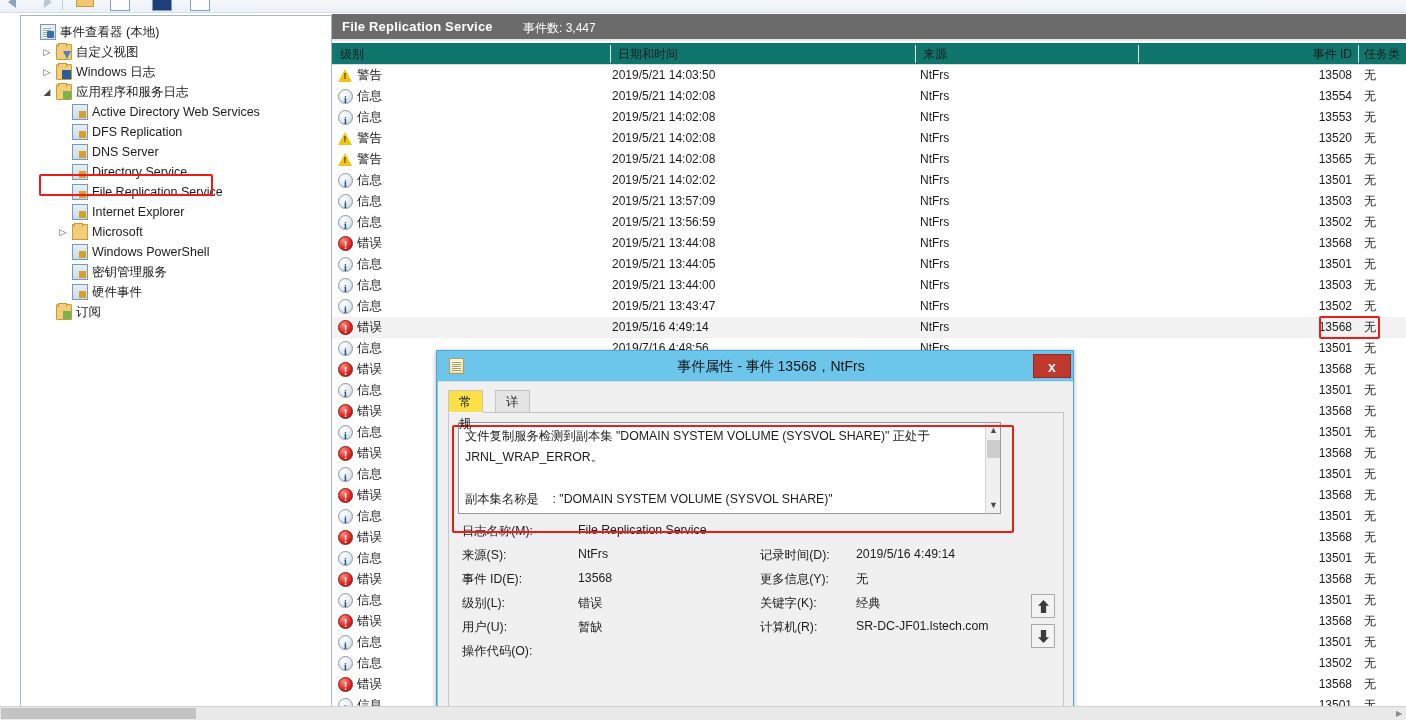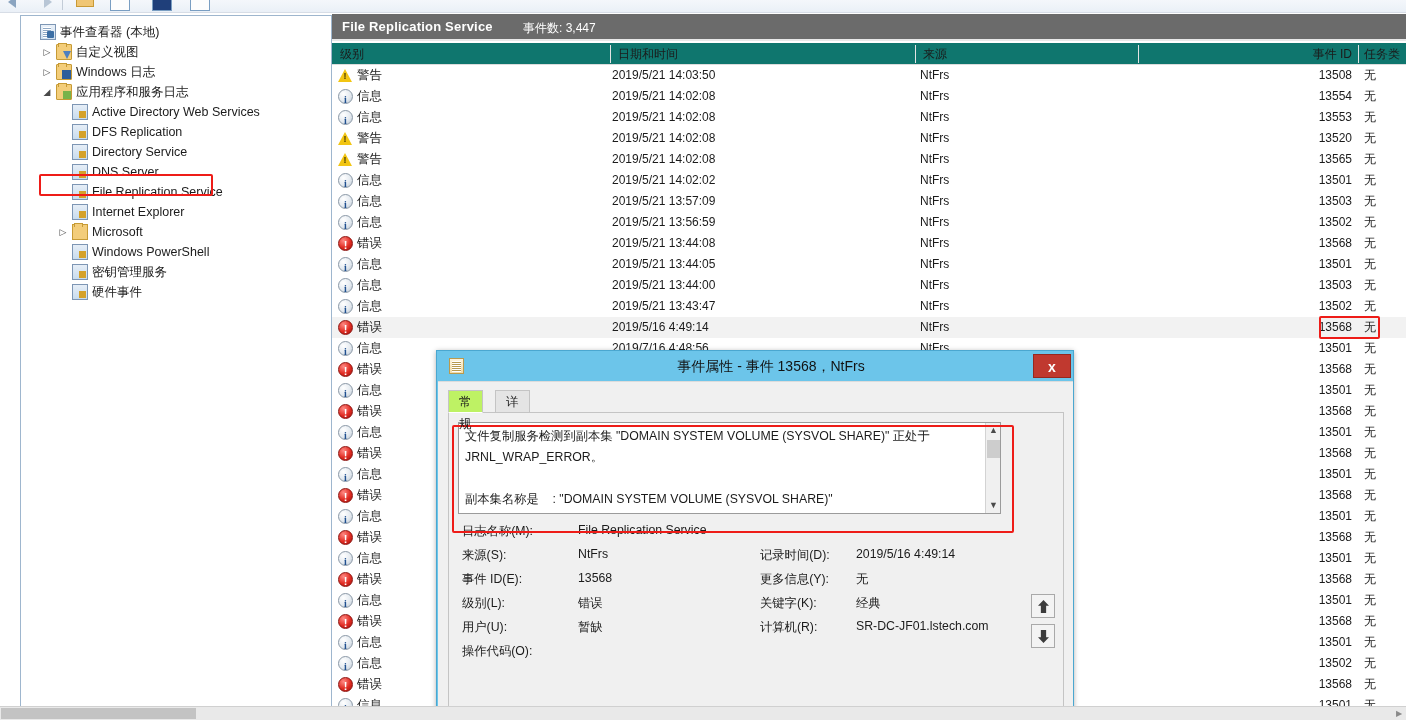--- a/index.html
+++ b/index.html
@@ -217,21 +217,21 @@
   .dlg-body {
     position: absolute; left: 1px; top: 30px; width: 636px; height: 339px;
     background: #f0f0f0; border-top: 1px solid #dcdcdc;
   }
   .tabs { position: absolute; left: 10px; top: 8px; height: 23px; }
   .tab {
     position: absolute; top: 0; height: 23px; line-height: 22px;
     padding: 0 10px; font-size: 12.5px; color: #1b1b1b;
     border: 1px solid #c4c4c4; background: #e4e4e4; cursor: pointer;
   }
-  .tab.active { background: #bef264; border-bottom-color: #ffffff; z-index: 2; }
+  .tab.active { background: #fde047; border-bottom-color: #ffffff; z-index: 2; }
   .tab-content {
     position: absolute; left: 10px; top: 30px; width: 616px; height: 300px;
     background: #f0f0f0; border: 1px solid #c4c4c4;
   }
   .msgbox {
     position: absolute; left: 9px; top: 9px; width: 543px; height: 92px;
     background: #ffffff; border: 1px solid #9b9b9b; overflow: hidden;
   }
   .msgbox .txt {
     position: absolute; left: 6px; top: 3px; width: 505px;
@@ -327,25 +327,25 @@
         <div class="tree-row">
           <span class="ico ico-sub" style="left: 51px;"></span>
           <span class="lbl" style="left: 71px;">Active Directory Web Services</span>
         </div>
         <div class="tree-row">
           <span class="ico ico-sub" style="left: 51px;"></span>
           <span class="lbl" style="left: 71px;">DFS Replication</span>
         </div>
         <div class="tree-row">
           <span class="ico ico-sub" style="left: 51px;"></span>
+          <span class="lbl" style="left: 71px;">DNS Server</span>
+        </div>
+        <div class="tree-row">
+          <span class="ico ico-sub" style="left: 51px;"></span>
           <span class="lbl" style="left: 71px;">Directory Service</span>
-        </div>
-        <div class="tree-row">
-          <span class="ico ico-sub" style="left: 51px;"></span>
-          <span class="lbl" style="left: 71px;">DNS Server</span>
         </div>
         <div class="tree-row">
           <span class="ico ico-sub" style="left: 51px;"></span>
           <span class="lbl" style="left: 71px;">File Replication Service</span>
         </div>
         <div class="tree-row">
           <span class="ico ico-sub" style="left: 51px;"></span>
           <span class="lbl" style="left: 71px;">Internet Explorer</span>
         </div>
         <div class="tree-row">
@@ -357,20 +357,24 @@
           <span class="ico ico-sub" style="left: 51px;"></span>
           <span class="lbl" style="left: 71px;">Windows PowerShell</span>
         </div>
         <div class="tree-row">
           <span class="ico ico-sub" style="left: 51px;"></span>
           <span class="lbl" style="left: 71px;">密钥管理服务</span>
         </div>
         <div class="tree-row">
           <span class="ico ico-sub" style="left: 51px;"></span>
           <span class="lbl" style="left: 71px;">硬件事件</span>
+        </div>
+        <div class="tree-row">
+          <span class="ico ico-folder ico-folder-app" style="left: 35px;"></span>
+          <span class="lbl" style="left: 55px;">订阅</span>
         </div>
       </div>
   </div>
 
   <div class="list-panel">
     <div class="list-head">
       <span class="t1">File Replication Service</span>
       <span class="t2">事件数: 3,447</span>
     </div>
     <div class="col-head">

